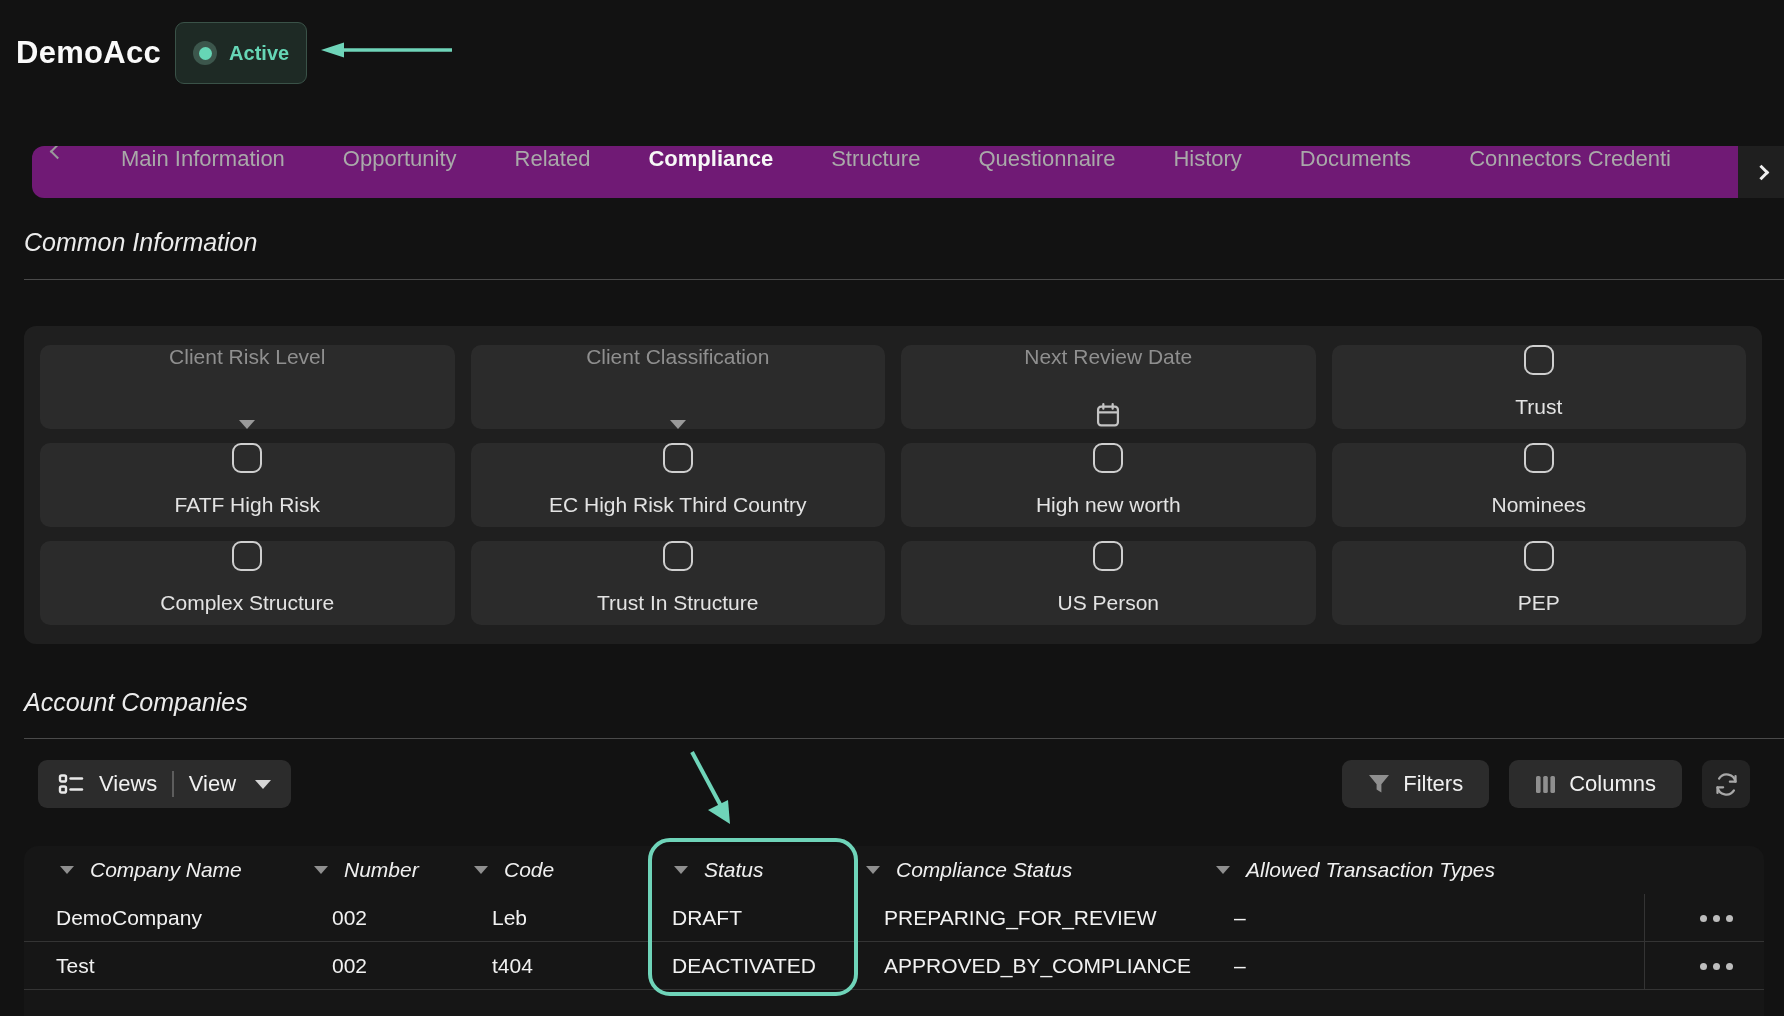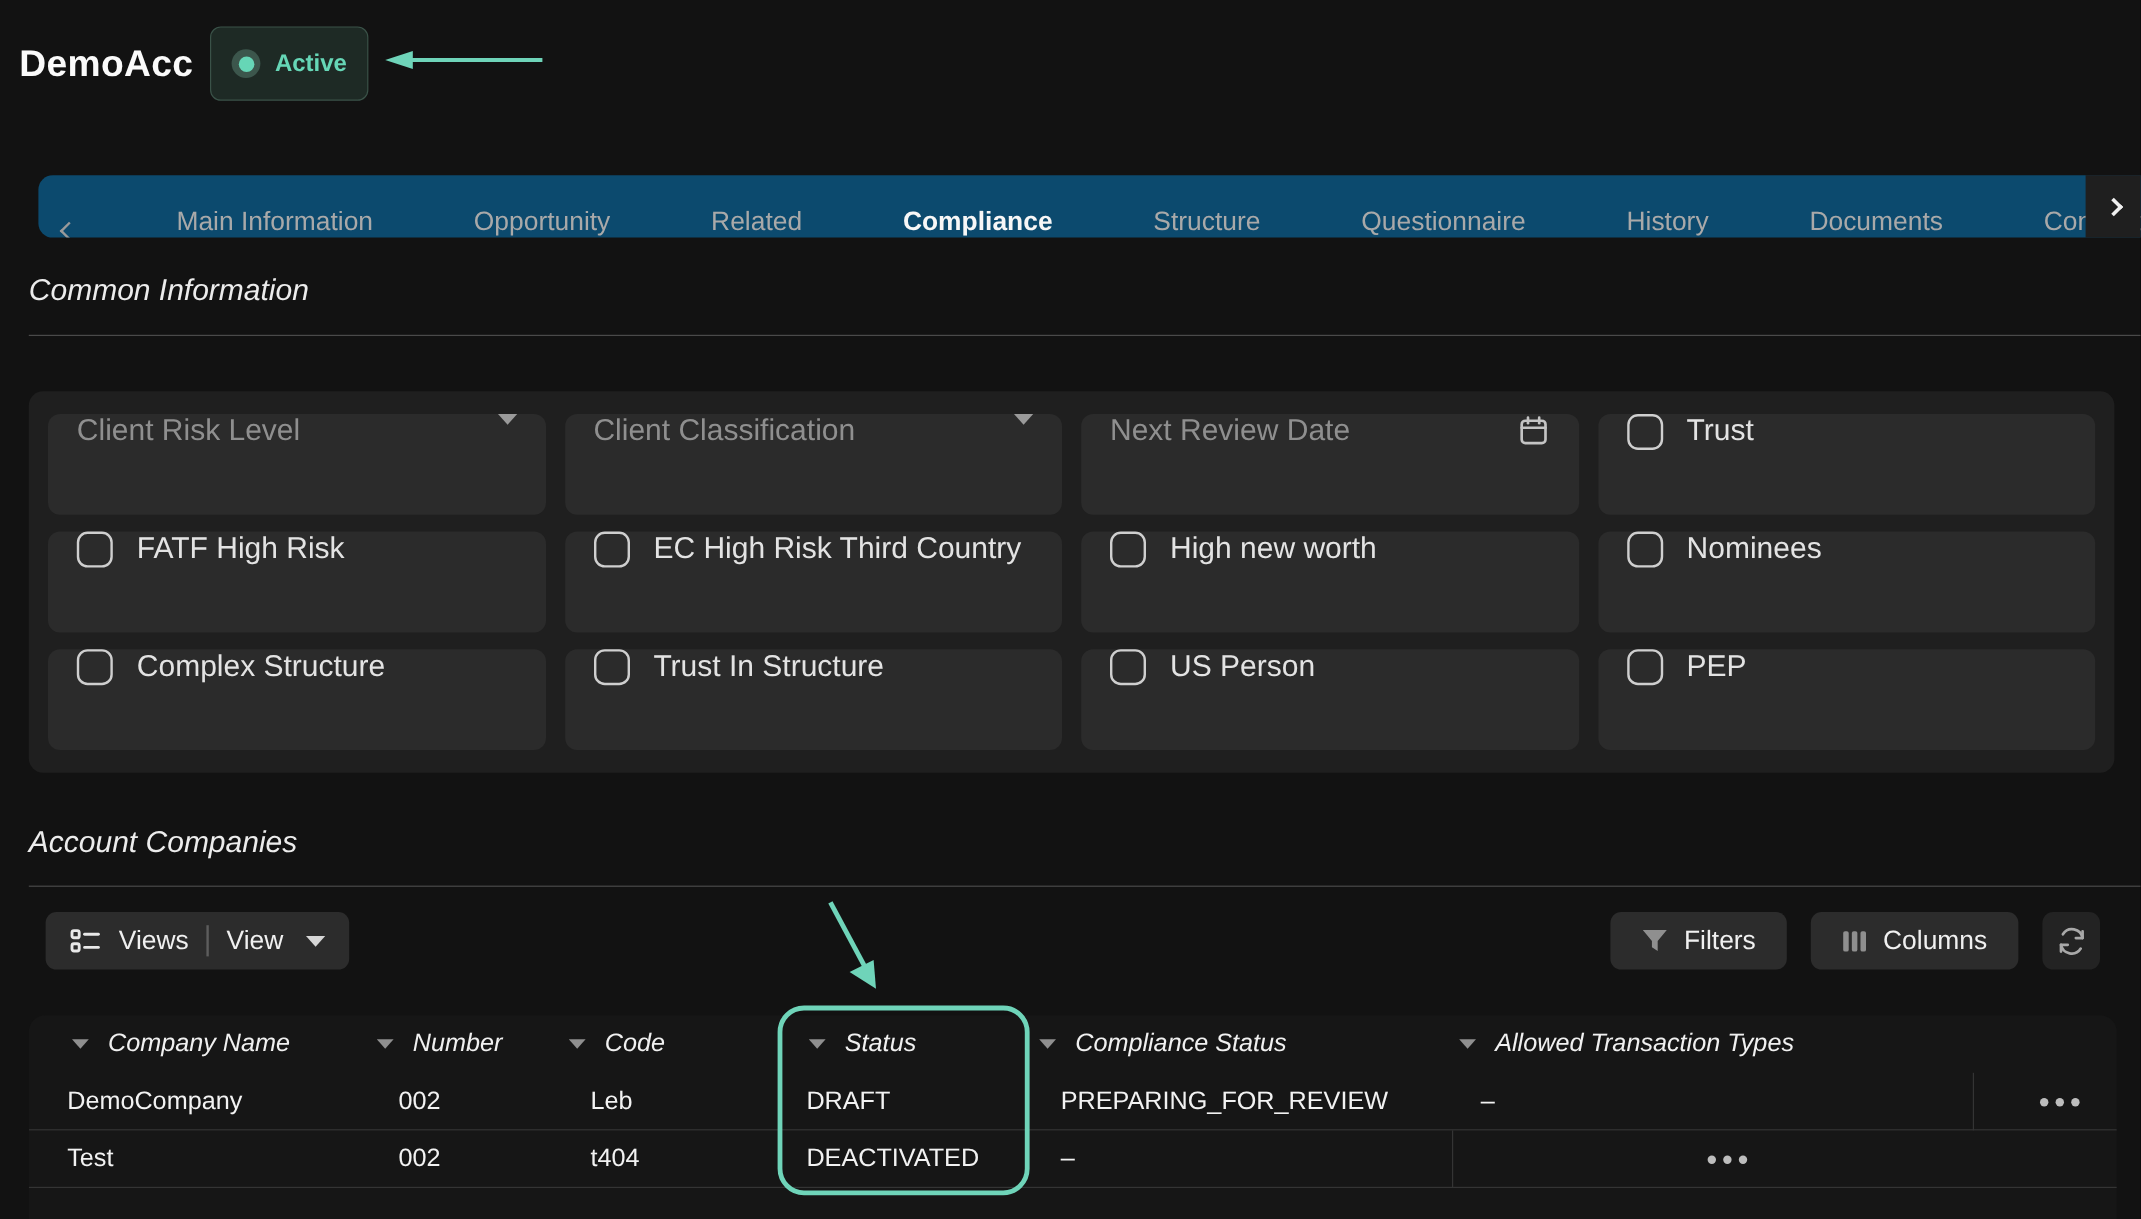--- a/index.html
+++ b/index.html
@@ -16,41 +16,41 @@
     display:flex; align-items:center; gap:12px; height:62px; padding:0 17px;
     background:#1e2a25; border:1px solid #3a5248; border-radius:9px;
   }
   .status-dot-outer { width:24px; height:24px; border-radius:50%; background:#3c564c; display:flex; align-items:center; justify-content:center; }
   .status-dot-inner { width:13px; height:13px; border-radius:50%; background:#66d6b6; }
   .status-badge-label { font-size:20px; font-weight:bold; color:#66d6b6; }
   .annot-arrow-left { position:absolute; left:318px; top:40px; }
   
   .tab-bar {
     position:absolute; left:32px; right:0; top:146px; height:52px;
-    background:#0c4a6e; border-radius:12px 0 0 12px;
-    display:flex; align-items:flex-end; gap:84px; padding:0 60px 0 20px;
+    background:#701a75; border-radius:12px 0 0 12px;
+    display:flex; align-items:flex-start; gap:58px; padding:0 60px 0 20px;
     font-size:22px; color:#a9a9a9; white-space:nowrap; overflow:hidden;
   }
   .tab { cursor:default; flex:0 0 auto; }
   .tab.active { font-weight:bold; color:#f7f7f7; }
   .chev { display:inline-block; width:11px; height:11px; border-left:2.5px solid #9a9a9a; border-bottom:2.5px solid #9a9a9a; transform:rotate(45deg); flex:0 0 auto; }
   .chev-right-wrap { position:absolute; right:0; top:146px; height:52px; width:46px; background:#1f1f1f; display:flex; align-items:center; justify-content:center; }
   .chev.right { border-color:#f0f0f0; border-width:3.5px; transform:rotate(225deg); }
   
   .section-title { position:absolute; left:24px; font-size:25px; color:#ececec;font-style:italic; }
   .section-divider { position:absolute; left:24px; right:0; height:1px; background:#4a4a4a; }
   
   .panel {
     position:absolute; left:24px; right:22px; top:326px; height:318px;
     background:#1f1f1f; border-radius:12px; padding:19px 16px;
     display:grid; grid-template-columns:repeat(4,1fr); grid-auto-rows:84px; column-gap:16px; row-gap:14px;
   }
   .field {
-    background:#2b2b2b; border-radius:10px; display:flex; 
-    padding:0 24px; font-size:25px; color:#8f8f8f; gap:20px;
+    background:#2b2b2b; border-radius:10px; display:flex; align-items:center;
+    padding:0 24px; font-size:21px; color:#8f8f8f; gap:20px;flex-direction:column;
   }
   .field .grow { flex:1; }
   .caret-down { width:0; height:0; border-left:8px solid transparent; border-right:8px solid transparent; border-top:9px solid #9a9a9a; }
   .checkbox-box { width:30px; height:30px; border:2.5px solid #cfcfcf; border-radius:9px; flex:0 0 auto; }
   .checkbox-label { color:#e3e3e3; }
   
   .views-button {
     position:absolute; left:38px; top:760px; height:48px;
     background:#2c2c2c; border-radius:9px; display:flex; align-items:center; gap:15px; padding:0 20px;
     font-size:22px; color:#f0f0f0;
@@ -258,20 +258,21 @@
           <span class="dot"></span>
           <span class="dot"></span>
         </div>
     </div>
 
     <div class="table-grid-row tr">
       <div class="td first">Test</div>
       <div class="td">002</div>
       <div class="td">t404</div>
       <div class="td">DEACTIVATED</div>
+      <div class="td">APPROVED_BY_COMPLIANCE</div>
       <div class="td">–</div>
       <div class="td actions">
           <span class="dot"></span>
           <span class="dot"></span>
           <span class="dot"></span>
         </div>
     </div>
   </div>
 
   <div class="status-highlight"></div>

